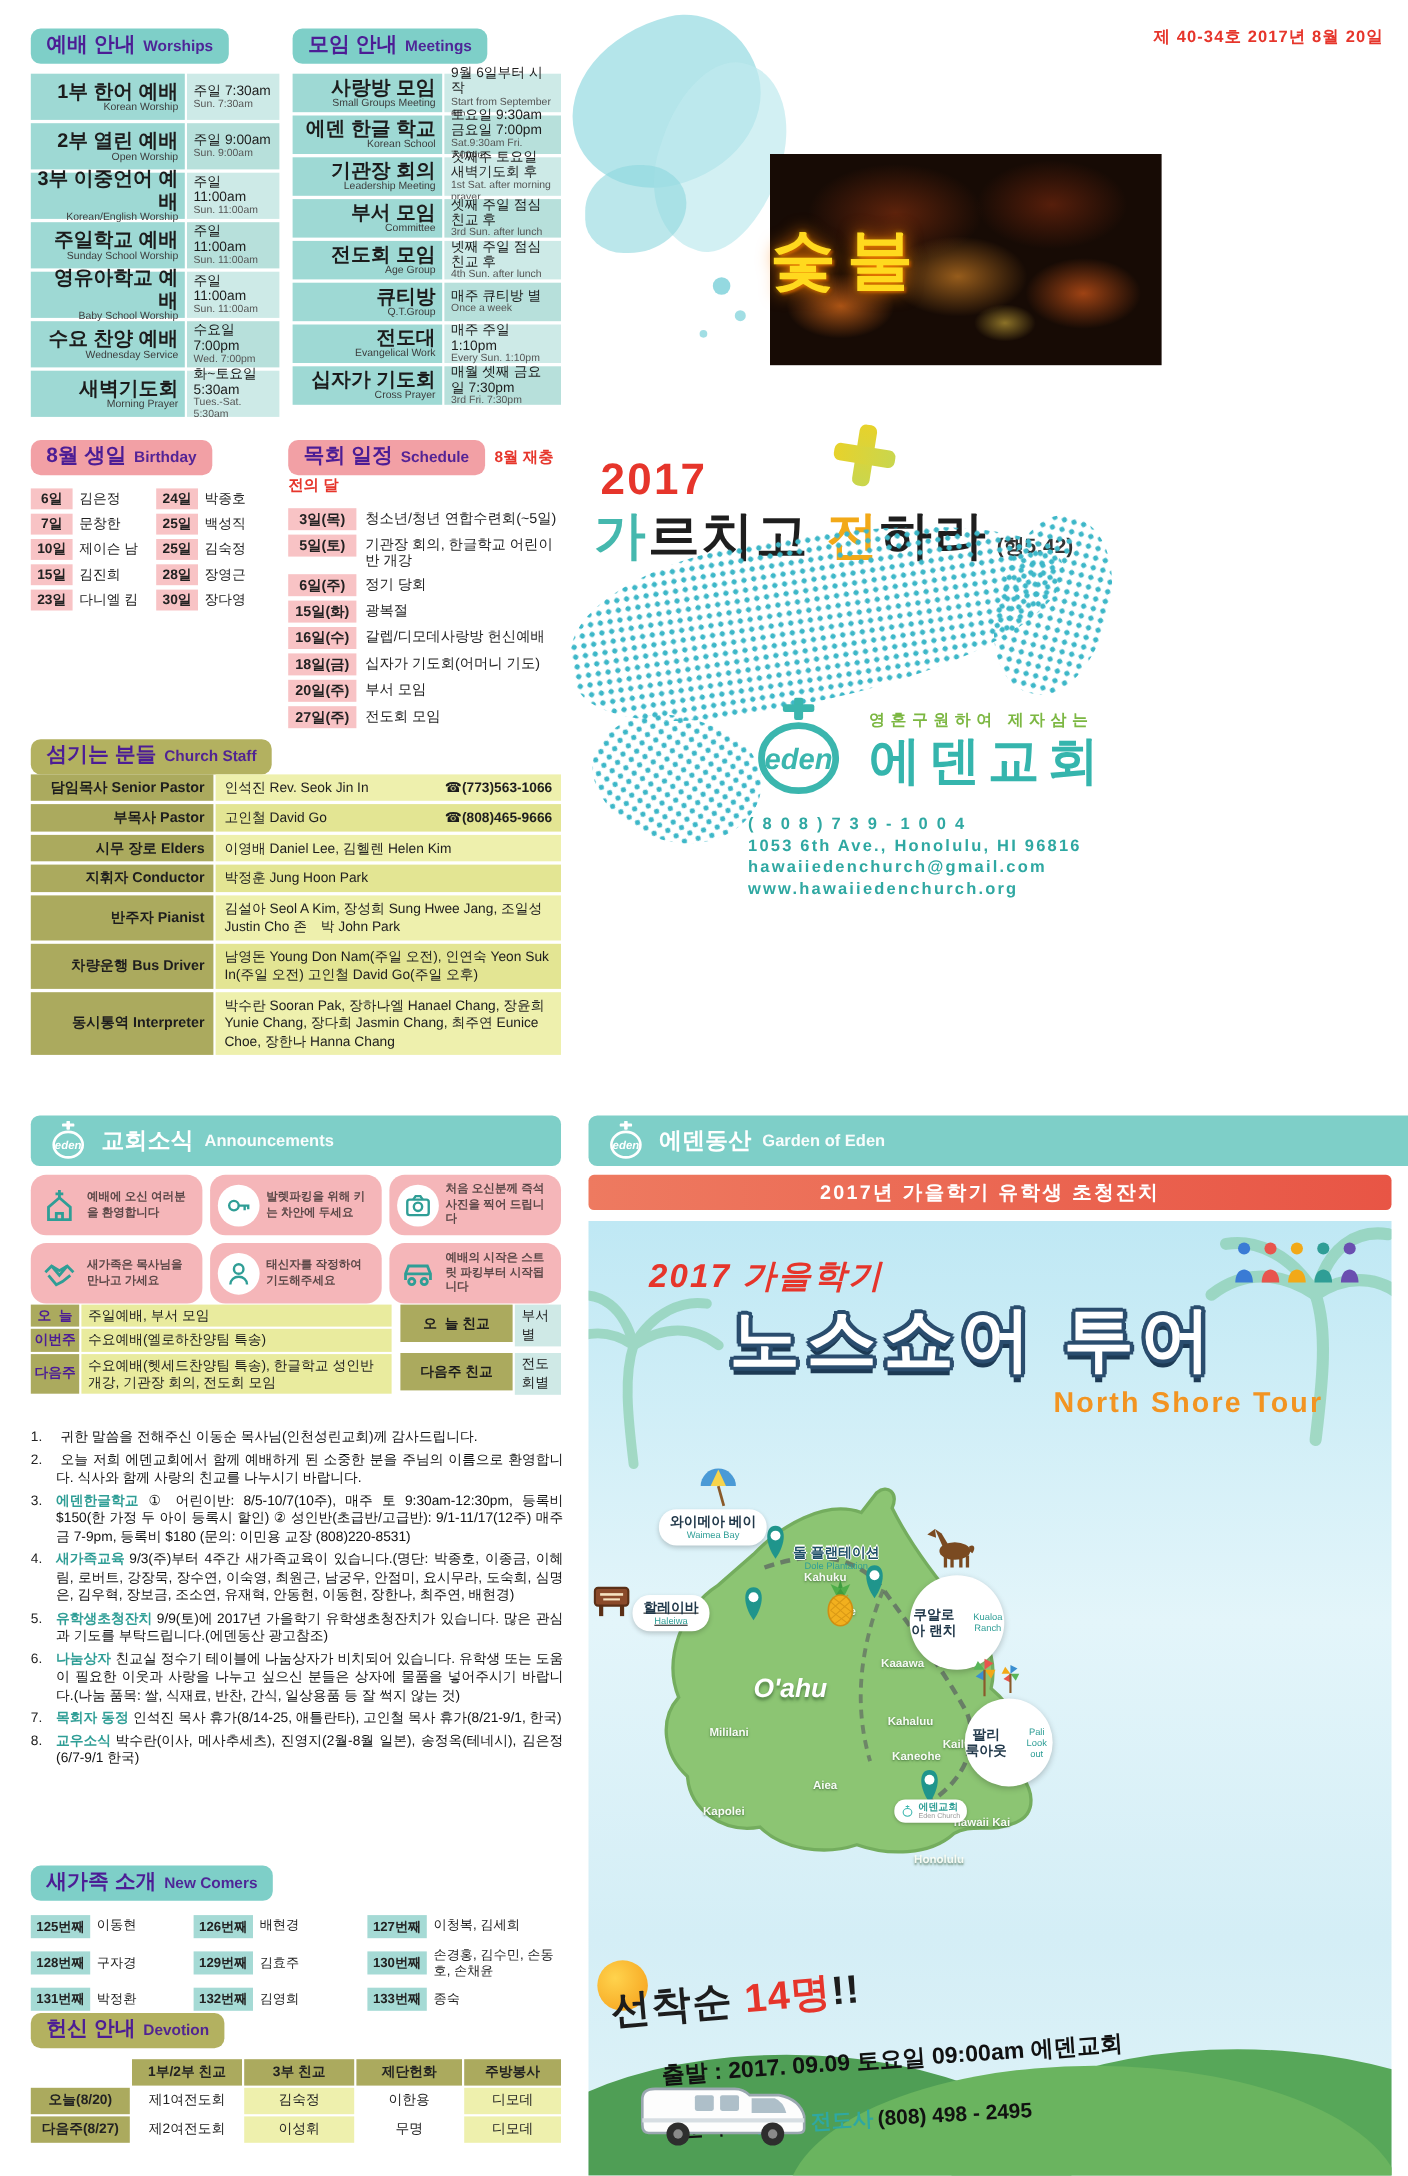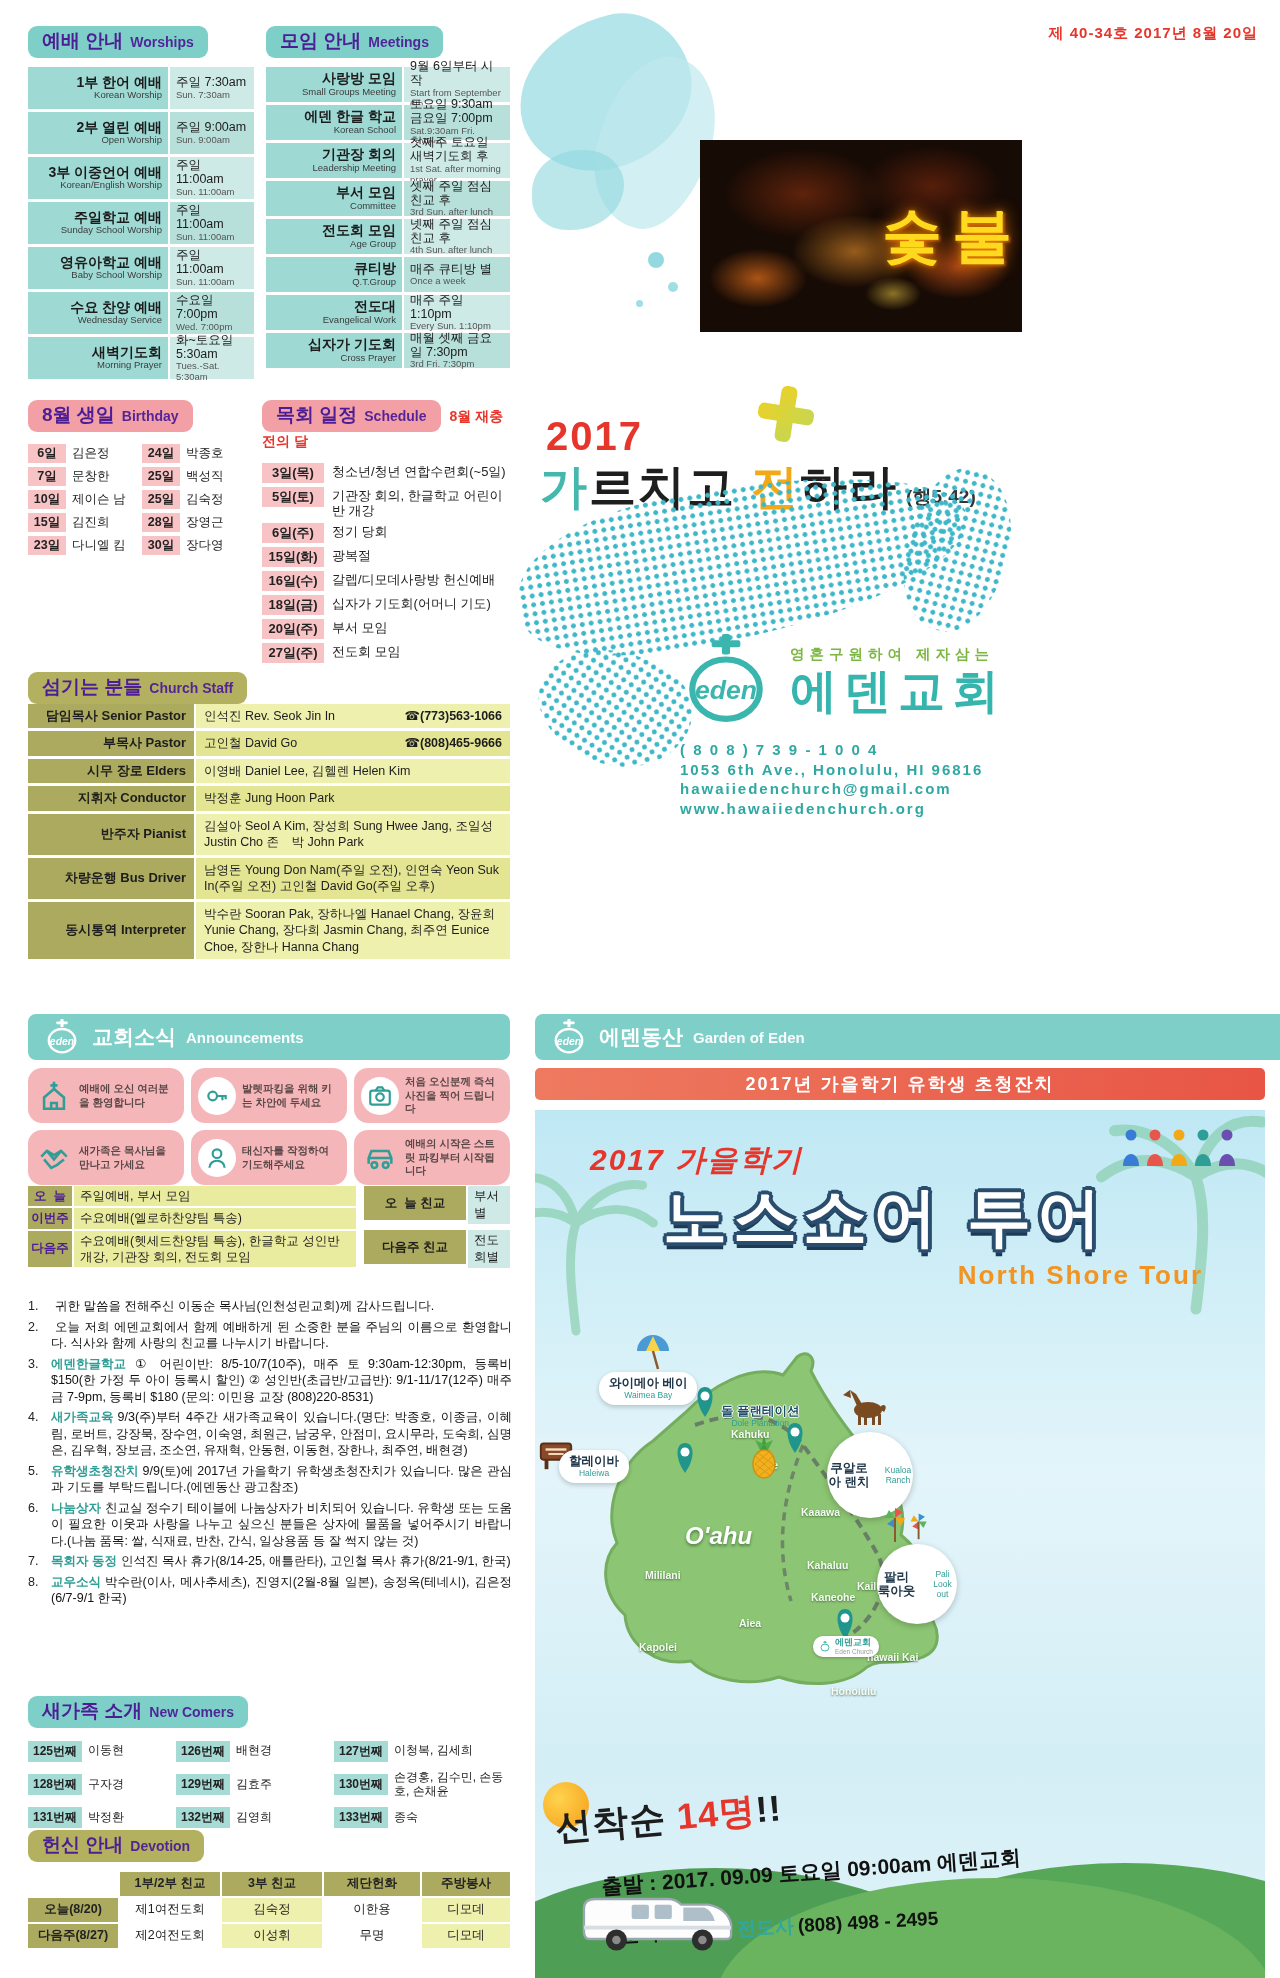--- a/index.html
+++ b/index.html
@@ -18,21 +18,21 @@
   .tcol-w{width:226px;flex:none;}
   .tcol-m{flex:1;}
   .ttable{margin-top:9px;}
   .trow{display:flex;gap:2px;margin-bottom:3px;}
   .tcol-w .trow{height:42px;}
   .tcol-m .trow{height:35px;}
   .tl{background:#9ed9d4;width:128px;flex:none;display:flex;flex-direction:column;justify-content:center;align-items:flex-end;padding:2px 6px;text-align:right;}
   .tcol-m .tl{width:124px;}
   .tv{background:#cdeae7;flex:1;display:flex;flex-direction:column;justify-content:center;padding:2px 6px;}
   .trow:nth-child(even) .tv{background:#b7e0db;}
-  .tl .ko{font-size:14px;font-weight:bold;color:#1c1c1c;line-height:1.12;}
+  .tl .ko{font-size:18px;font-weight:bold;color:#1c1c1c;line-height:1.12;}
   .tl .en{font-size:9.5px;color:#3c3c3c;line-height:1.12;}
   .tv .ko{font-size:12.5px;color:#1c1c1c;line-height:1.15;}
   .tv .en{font-size:9.5px;color:#555;line-height:1.15;}
 
   
   #sec-birthday{position:absolute;left:28px;top:400px;width:228px;}
   .bd-rows{margin-top:12px;}
   .brow{display:flex;align-items:center;height:20px;margin-bottom:3px;}
   .bday{background:#f8c3c5;font-weight:bold;font-size:12.5px;width:38px;text-align:center;padding:1px 0;flex:none;}
   .bname{font-size:12.5px;margin-left:6px;width:68px;}
@@ -107,30 +107,30 @@
   #masthead{position:absolute;right:22px;top:24px;color:#e6352b;font-weight:800;font-size:15px;letter-spacing:1px;}
 
   .splash{position:absolute;}
   .sp1{left:518px;top:18px;width:175px;height:150px;background:#9bdce3;border-radius:62% 38% 55% 45%/55% 48% 52% 45%;transform:rotate(-14deg);opacity:.75;}
   .sp2{left:600px;top:55px;width:110px;height:175px;background:#bfeaee;border-radius:48% 52% 45% 55%/52% 48% 55% 45%;transform:rotate(18deg);opacity:.7;}
   .sp3{left:532px;top:150px;width:92px;height:80px;background:#8ed7de;border-radius:55% 45% 60% 40%;opacity:.6;}
   .spdot1{left:648px;top:252px;width:16px;height:16px;background:#79d0d8;border-radius:50%;opacity:.8;}
   .spdot2{left:668px;top:282px;width:10px;height:10px;background:#79d0d8;border-radius:50%;opacity:.7;}
   .spdot3{left:636px;top:300px;width:7px;height:7px;background:#79d0d8;border-radius:50%;opacity:.7;}
 
-  #fire{position:absolute;left:700px;top:140px;width:322px;height:192px;
+  #fire{position:absolute;left:700px;top:140px;width:356px;height:192px;
     background:
       radial-gradient(70px 42px at 18% 72%, rgba(250,123,30,.65), transparent 70%),
       radial-gradient(90px 52px at 48% 58%, rgba(255,159,46,.55), transparent 70%),
       radial-gradient(75px 46px at 80% 66%, rgba(249,104,30,.6), transparent 70%),
       radial-gradient(110px 62px at 32% 28%, rgba(163,58,18,.5), transparent 72%),
       radial-gradient(95px 56px at 72% 24%, rgba(138,46,16,.55), transparent 72%),
       radial-gradient(40px 24px at 60% 80%, rgba(255,216,74,.5), transparent 70%),
       #170b05;
-    display:flex;align-items:center;justify-content:flex-end;}
+    display:flex;align-items:center;justify-content:flex-start;}
   #fire .fire-word{font-size:60px;font-weight:800;color:#ffd91e;letter-spacing:10px;
     text-shadow:0 0 16px #ff7b00,0 0 5px #fff20066,2px 2px 2px #7c2d00;}
 
   #year2017{position:absolute;left:546px;top:414px;font-size:40px;font-weight:800;color:#e6352b;letter-spacing:2px;}
   #theme{position:absolute;left:540px;top:456px;font-size:47px;font-weight:800;color:#1e1e1e;letter-spacing:2px;white-space:nowrap;}
   #theme .t-teal{color:#45b8ae;}
   #theme .t-orange{color:#f2a918;}
   #theme .t-ref{font-size:19px;font-weight:700;color:#333;margin-left:8px;letter-spacing:0;}
 
   .plus-deco{position:absolute;left:758px;top:386px;width:56px;height:56px;transform:rotate(9deg);}
@@ -168,21 +168,21 @@
   .city{position:absolute;font-size:10.5px;font-weight:bold;color:#f6fbf4;text-shadow:0 1px 2px rgba(30,70,30,.65);z-index:3;}
   #oahu-label{position:absolute;left:150px;top:412px;font-size:24px;font-weight:800;font-style:italic;color:#fff;text-shadow:0 2px 3px rgba(30,70,30,.55);z-index:3;}
 
   .badge-pill{position:absolute;background:#fff;border-radius:16px;padding:4px 10px;box-shadow:0 2px 5px rgba(0,0,0,.2);text-align:center;z-index:4;}
   .badge-circle{position:absolute;background:#fff;border-radius:50%;display:flex;flex-direction:row;align-items:center;justify-content:center;box-shadow:0 2px 6px rgba(0,0,0,.22);text-align:center;z-index:4;gap:12px;}
   .bko{font-size:12.5px;font-weight:800;color:#21384a;line-height:1.15;}
   .ben{font-size:8.5px;color:#2f9e96;line-height:1.2;}
   #b-waimea{left:64px;top:262px;}
   #b-kualoa{left:292px;top:322px;width:86px;height:86px;}
   #b-pali{left:342px;top:434px;width:80px;height:80px;}
-  #b-haleiwa{left:24px;top:340px;}
+  #b-haleiwa{left:40px;top:340px;text-decoration:underline;}
   #lbl-dole{position:absolute;left:186px;top:294px;text-align:center;z-index:4;}
   #lbl-dole .bko{color:#1d4e66;text-shadow:0 1px 0 #fff,0 -1px 0 #fff,1px 0 0 #fff,-1px 0 0 #fff;}
   .spot-icon{position:absolute;z-index:4;}
 
   #eden-badge{position:absolute;left:278px;top:526px;background:#fff;border-radius:10px;padding:2px 6px;display:flex;align-items:center;gap:4px;box-shadow:0 1px 3px rgba(0,0,0,.25);z-index:4;}
   #eden-badge .ebko{font-size:9px;font-weight:bold;color:#2f9e96;line-height:1.1;}
   #eden-badge .eben{font-size:6.5px;color:#999;line-height:1.1;}
   #eden-badge svg{width:12px;height:11px;color:#3bb6ae;}
 
   #sun{position:absolute;left:8px;top:672px;width:46px;height:46px;border-radius:50%;background:radial-gradient(circle at 35% 35%,#ffd34d,#f59d18);z-index:4;}

